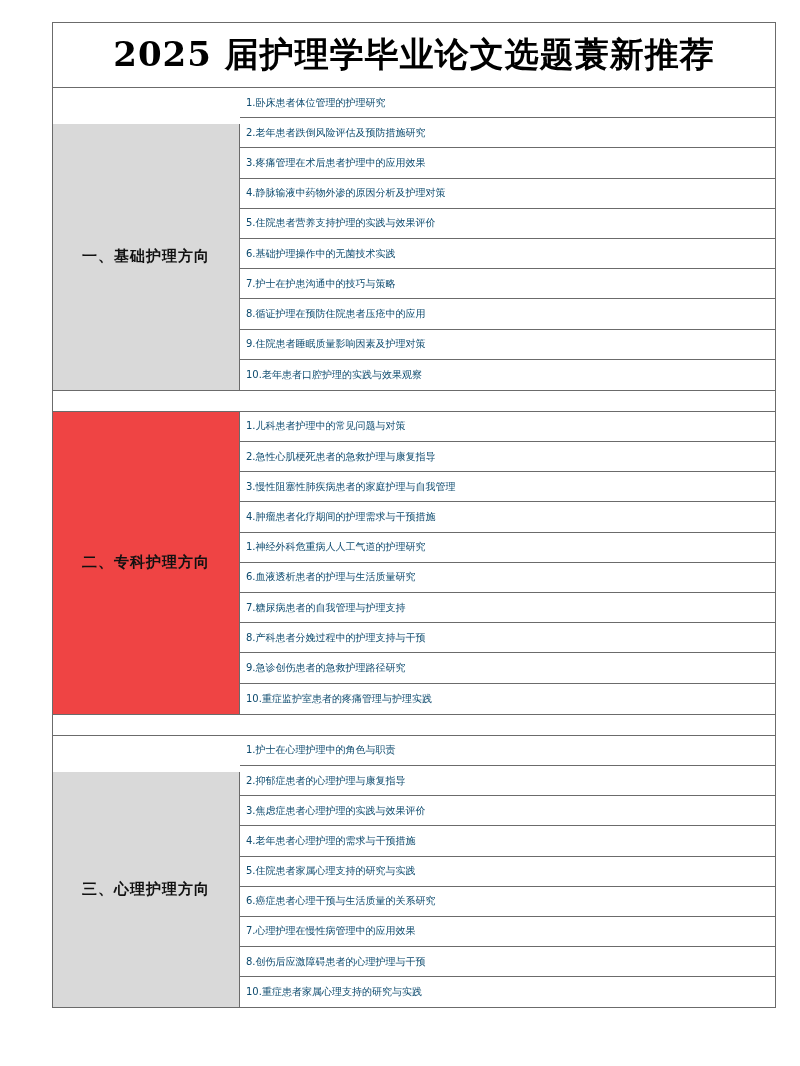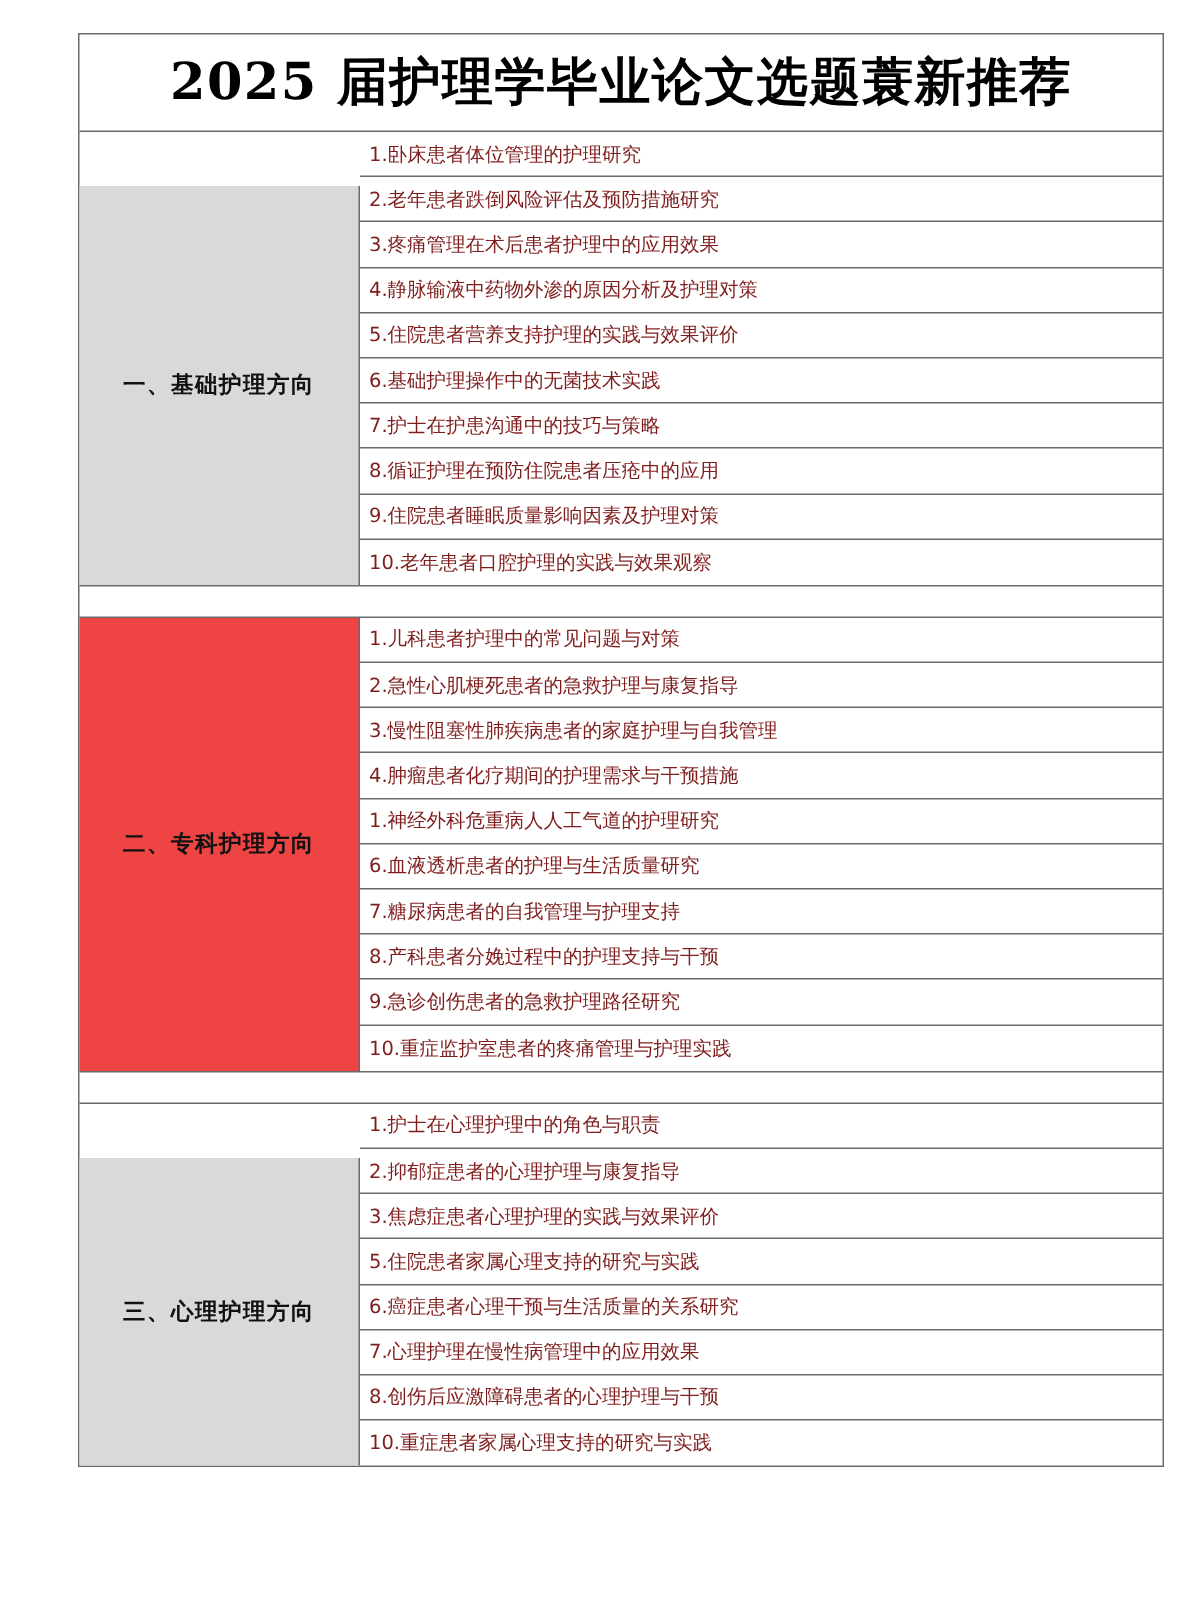--- a/index.html
+++ b/index.html
@@ -59,22 +59,22 @@
     display: flex;
     flex-direction: column;
   }
   .item {
     height: 30.2px;
     box-sizing: border-box;
     border-bottom: 1.2px solid #6b6b6b;
     display: flex;
     align-items: center;
     padding-left: 6px;
-    font-size: 13px;
-    color: #7f1d1d;
+    font-size: 10px;
+    color: #0c4a6e;
     white-space: nowrap;
     overflow: hidden;
   }
   .item:last-child { border-bottom: none; }
   .spacer {
     height: 20px;
     border-bottom: 1.5px solid #6b6b6b;
   }
   .section:last-child { border-bottom: none; }
 </style>
@@ -117,20 +117,21 @@
     </div>
   </div>
   <div class="spacer"></div>
 
   <div class="section">
     <div class="category gray">三、心理护理方向</div>
     <div class="items">
       <div class="item">1.护士在心理护理中的角色与职责</div>
       <div class="item">2.抑郁症患者的心理护理与康复指导</div>
       <div class="item">3.焦虑症患者心理护理的实践与效果评价</div>
+      <div class="item">4.老年患者心理护理的需求与干预措施</div>
       <div class="item">5.住院患者家属心理支持的研究与实践</div>
       <div class="item">6.癌症患者心理干预与生活质量的关系研究</div>
       <div class="item">7.心理护理在慢性病管理中的应用效果</div>
       <div class="item">8.创伤后应激障碍患者的心理护理与干预</div>
       <div class="item">10.重症患者家属心理支持的研究与实践</div>
     </div>
   </div>
 </div>
 
 </body></html>

